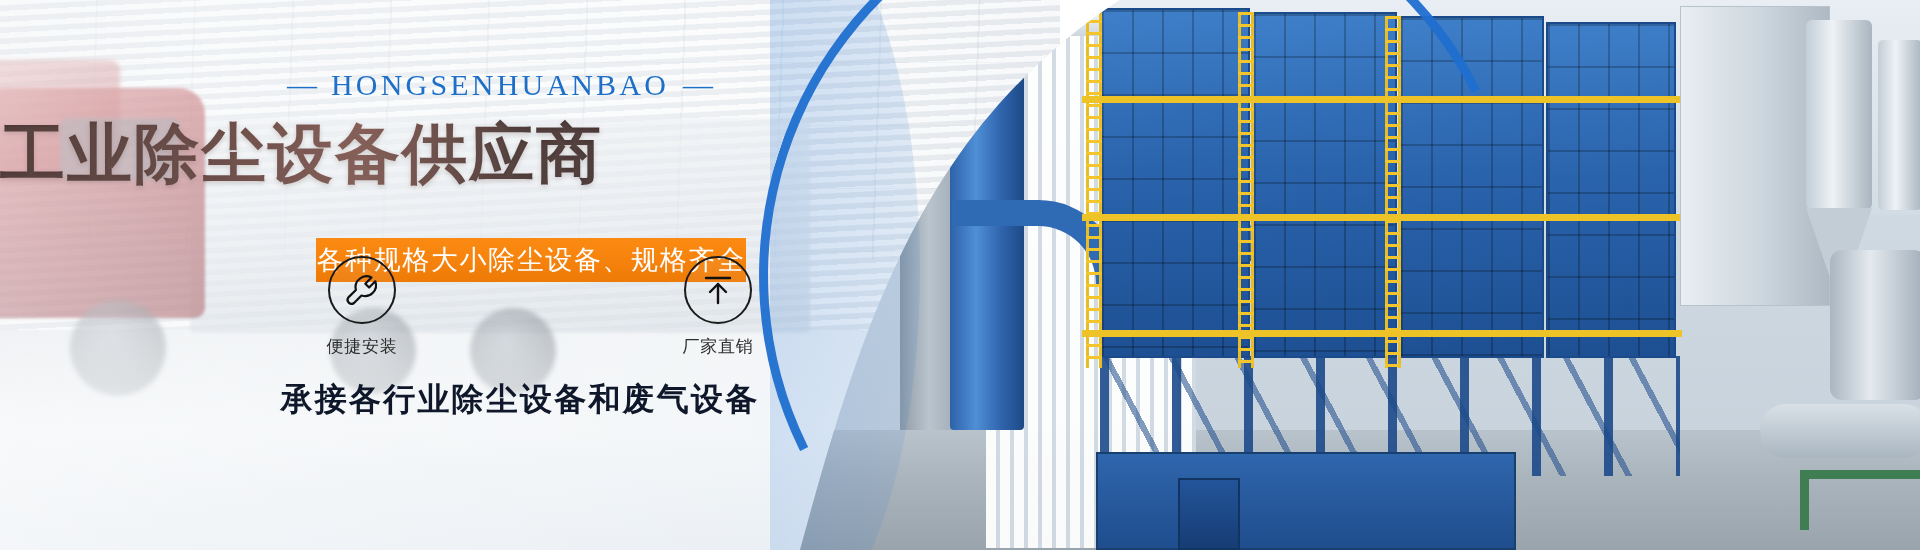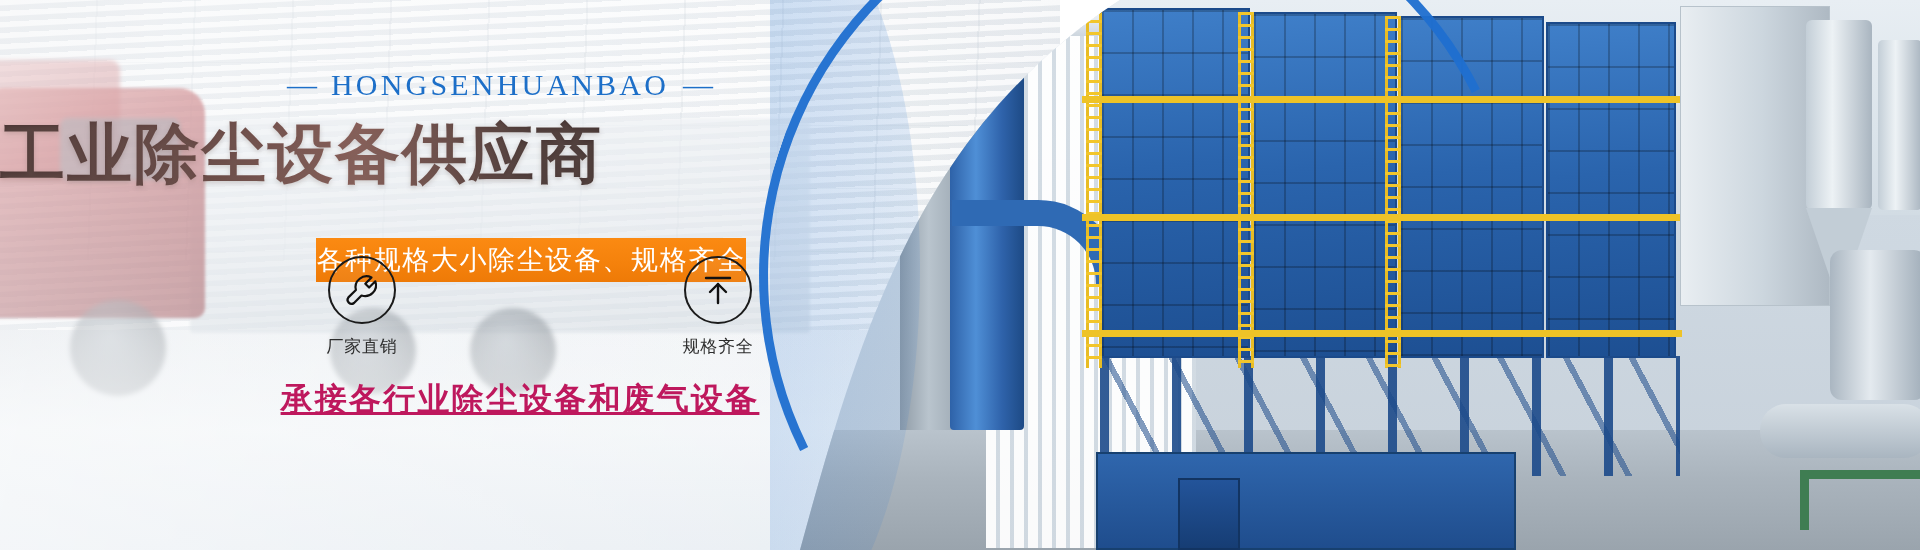--- a/index.html
+++ b/index.html
@@ -243,21 +243,21 @@
     width:68px; height:68px; margin:0 auto; border-radius:50%;
     border:2.5px solid #1b1b1b; display:flex; align-items:center; justify-content:center;
     background:rgba(255,255,255,.06);
   }
   .feat .flabel {
     margin-top:11px; font-size:17px; color:#2d2d2d; letter-spacing:.8px; white-space:nowrap;
   }
 
   .subline {
     position:absolute; left:0; top:378px; width:1040px; text-align:center;
-    font-size:32px; font-weight:bold; letter-spacing:2.2px; color:#be185d; white-space:nowrap;text-decoration:underline;
+    font-size:32px; font-weight:bold; letter-spacing:2.2px; color:#0f172a; white-space:nowrap;
   }
 </style>
 </head>
 <body>
 
 <div id="banner">
 
   <div class="bg-left">
     <div class="ribs"></div>
     <div class="seams"></div>
@@ -328,32 +328,32 @@
     <div class="features">
 
 
 
       <div class="feat">
         <div class="circle">
           <svg width="38" height="38" viewBox="0 0 38 38" fill="none" stroke="#111" stroke-width="2.2" stroke-linejoin="round" stroke-linecap="round">
             <path d="M28.5 6.5 l-6.2 6.2 3.8 3.8 6.2-6.2 A11 11 0 0 1 18.5 24.5 L11 32 a4 4 0 0 1-5.6-5.6 L12.9 19 A11 11 0 0 1 28.5 6.5 Z"></path>
           </svg>
         </div>
-        <div class="flabel">厂家直销</div>
+        <div class="flabel">便捷安装</div>
       </div>
 
       <div class="feat">
         <div class="circle">
           <svg width="34" height="34" viewBox="0 0 34 34" fill="none" stroke="#111" stroke-width="2.4" stroke-linecap="round" stroke-linejoin="round">
             <line x1="5" y1="5" x2="29" y2="5"></line>
             <line x1="17" y1="11" x2="17" y2="30"></line>
             <polyline points="9,19 17,11 25,19"></polyline>
           </svg>
         </div>
-        <div class="flabel">规格齐全</div>
+        <div class="flabel">厂家直销</div>
       </div>
 
     </div>
 
     <div class="subline">承接各行业除尘设备和废气设备</div>
   </div>
 
 </div>
 
 </body></html>

